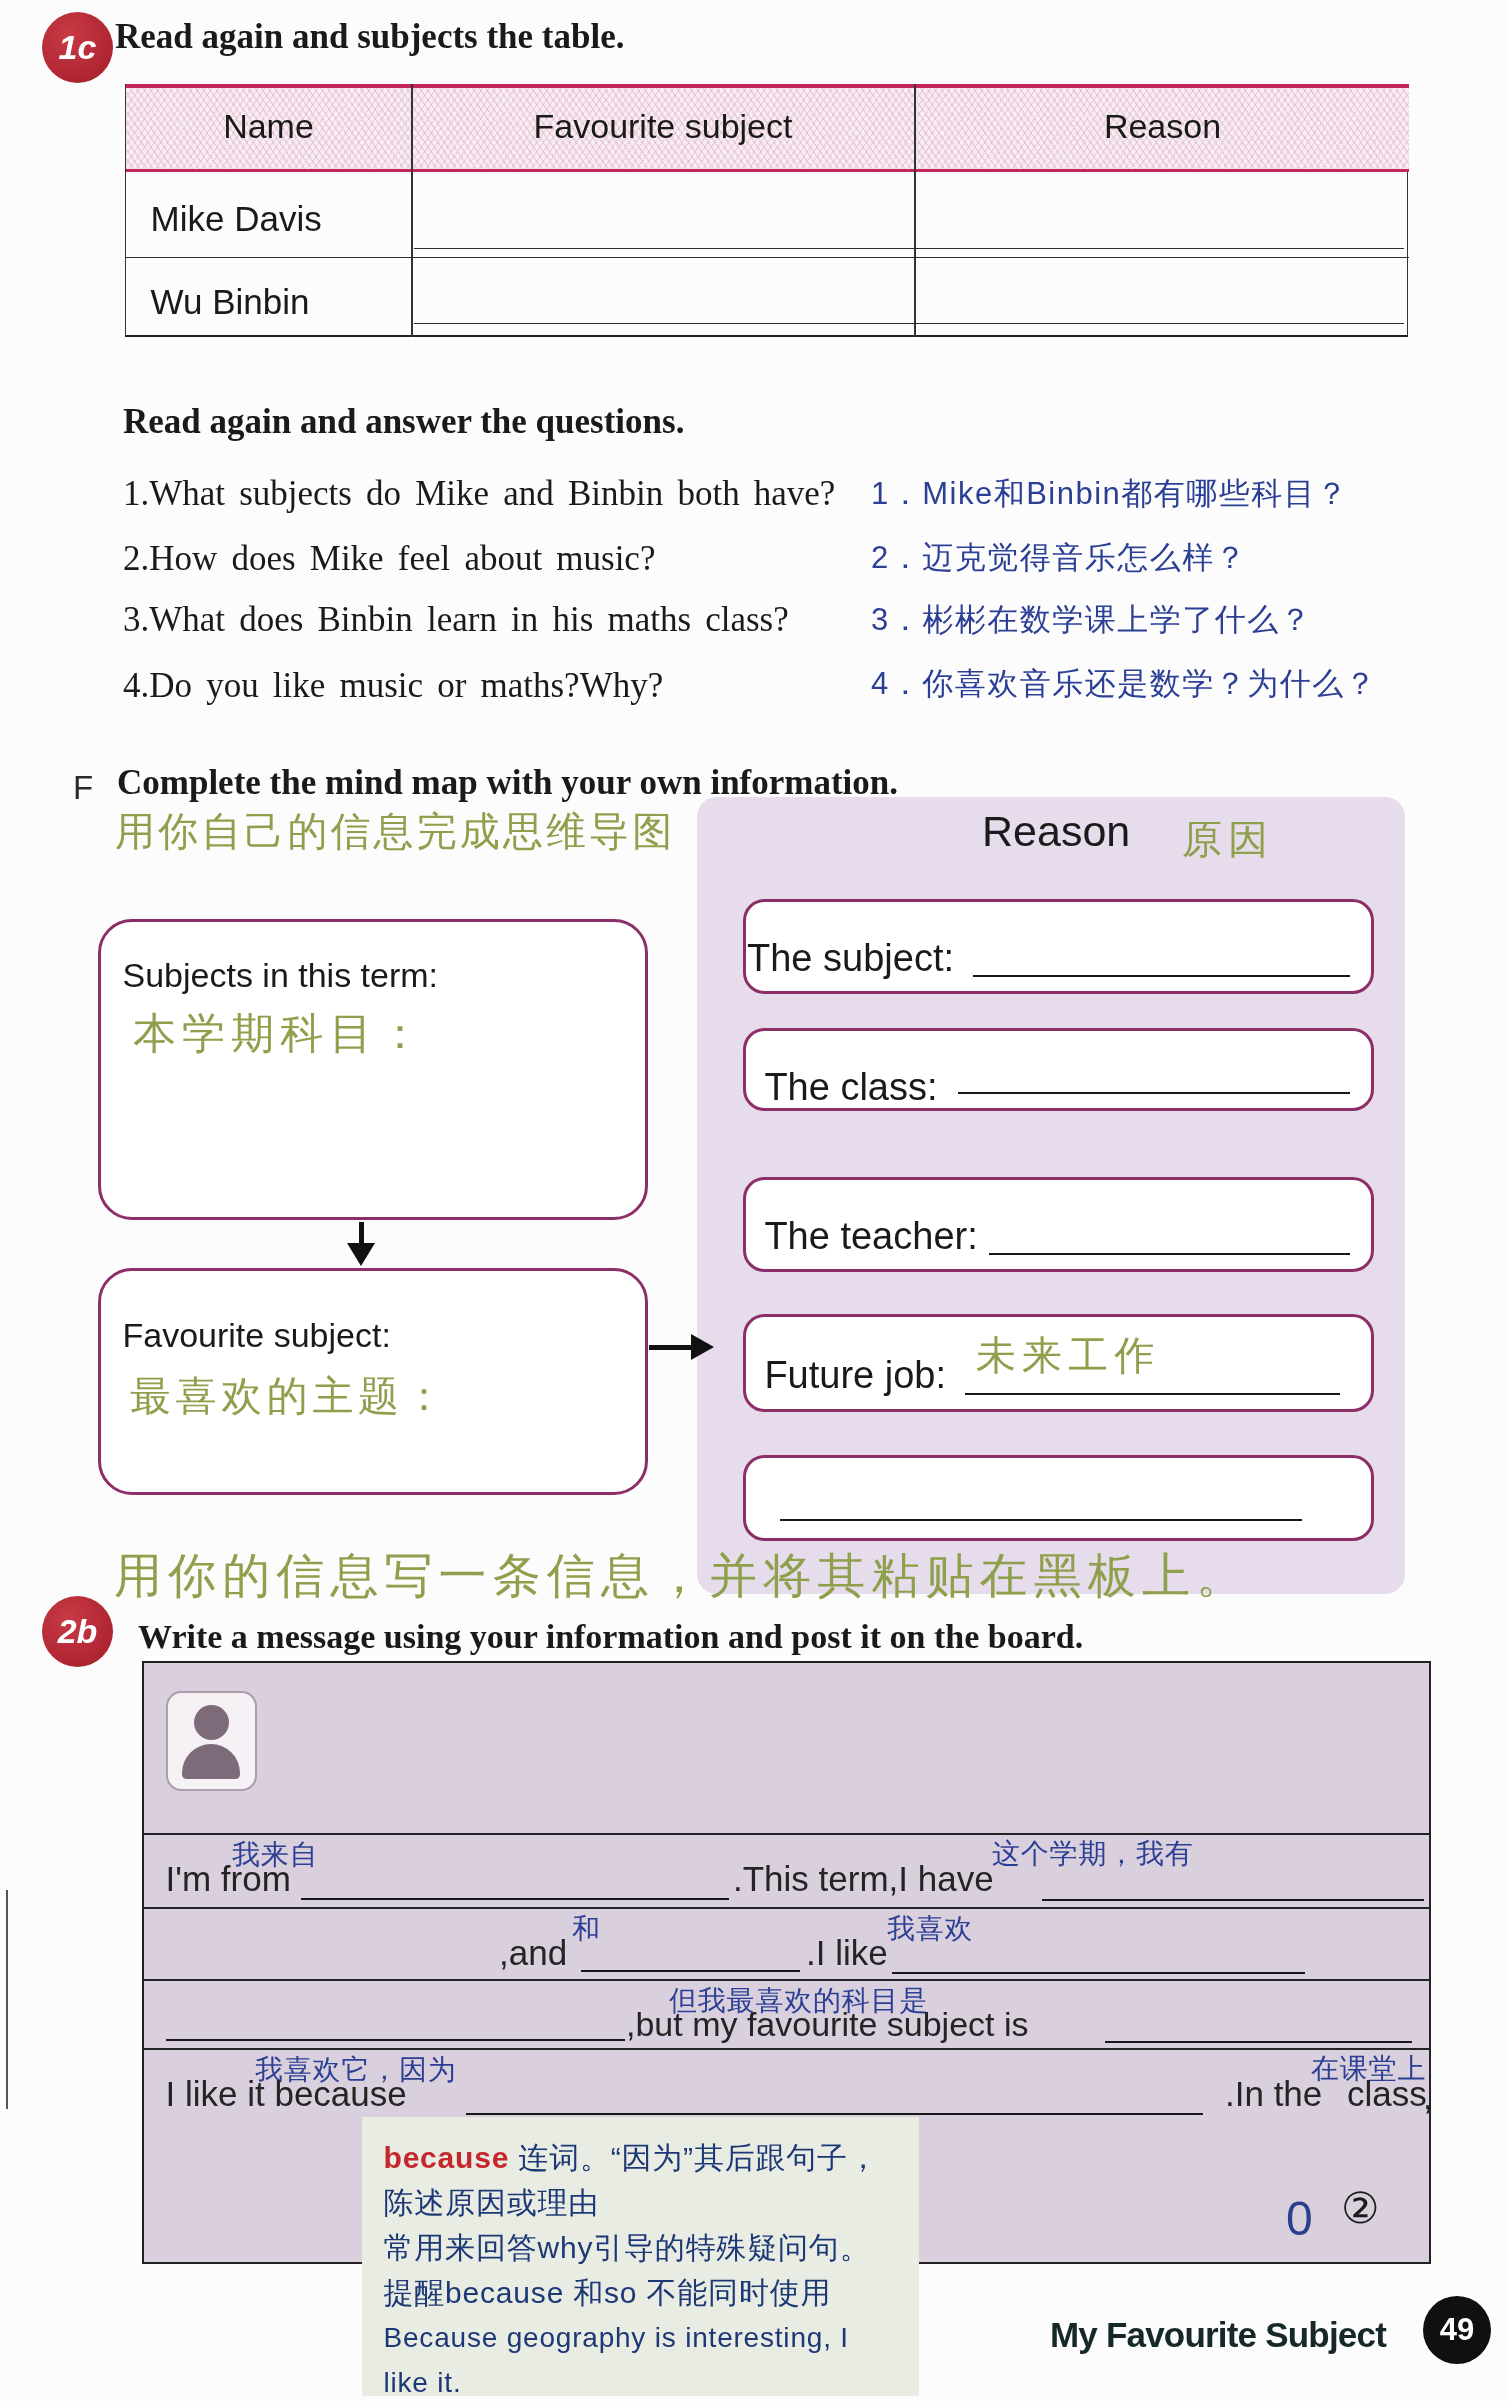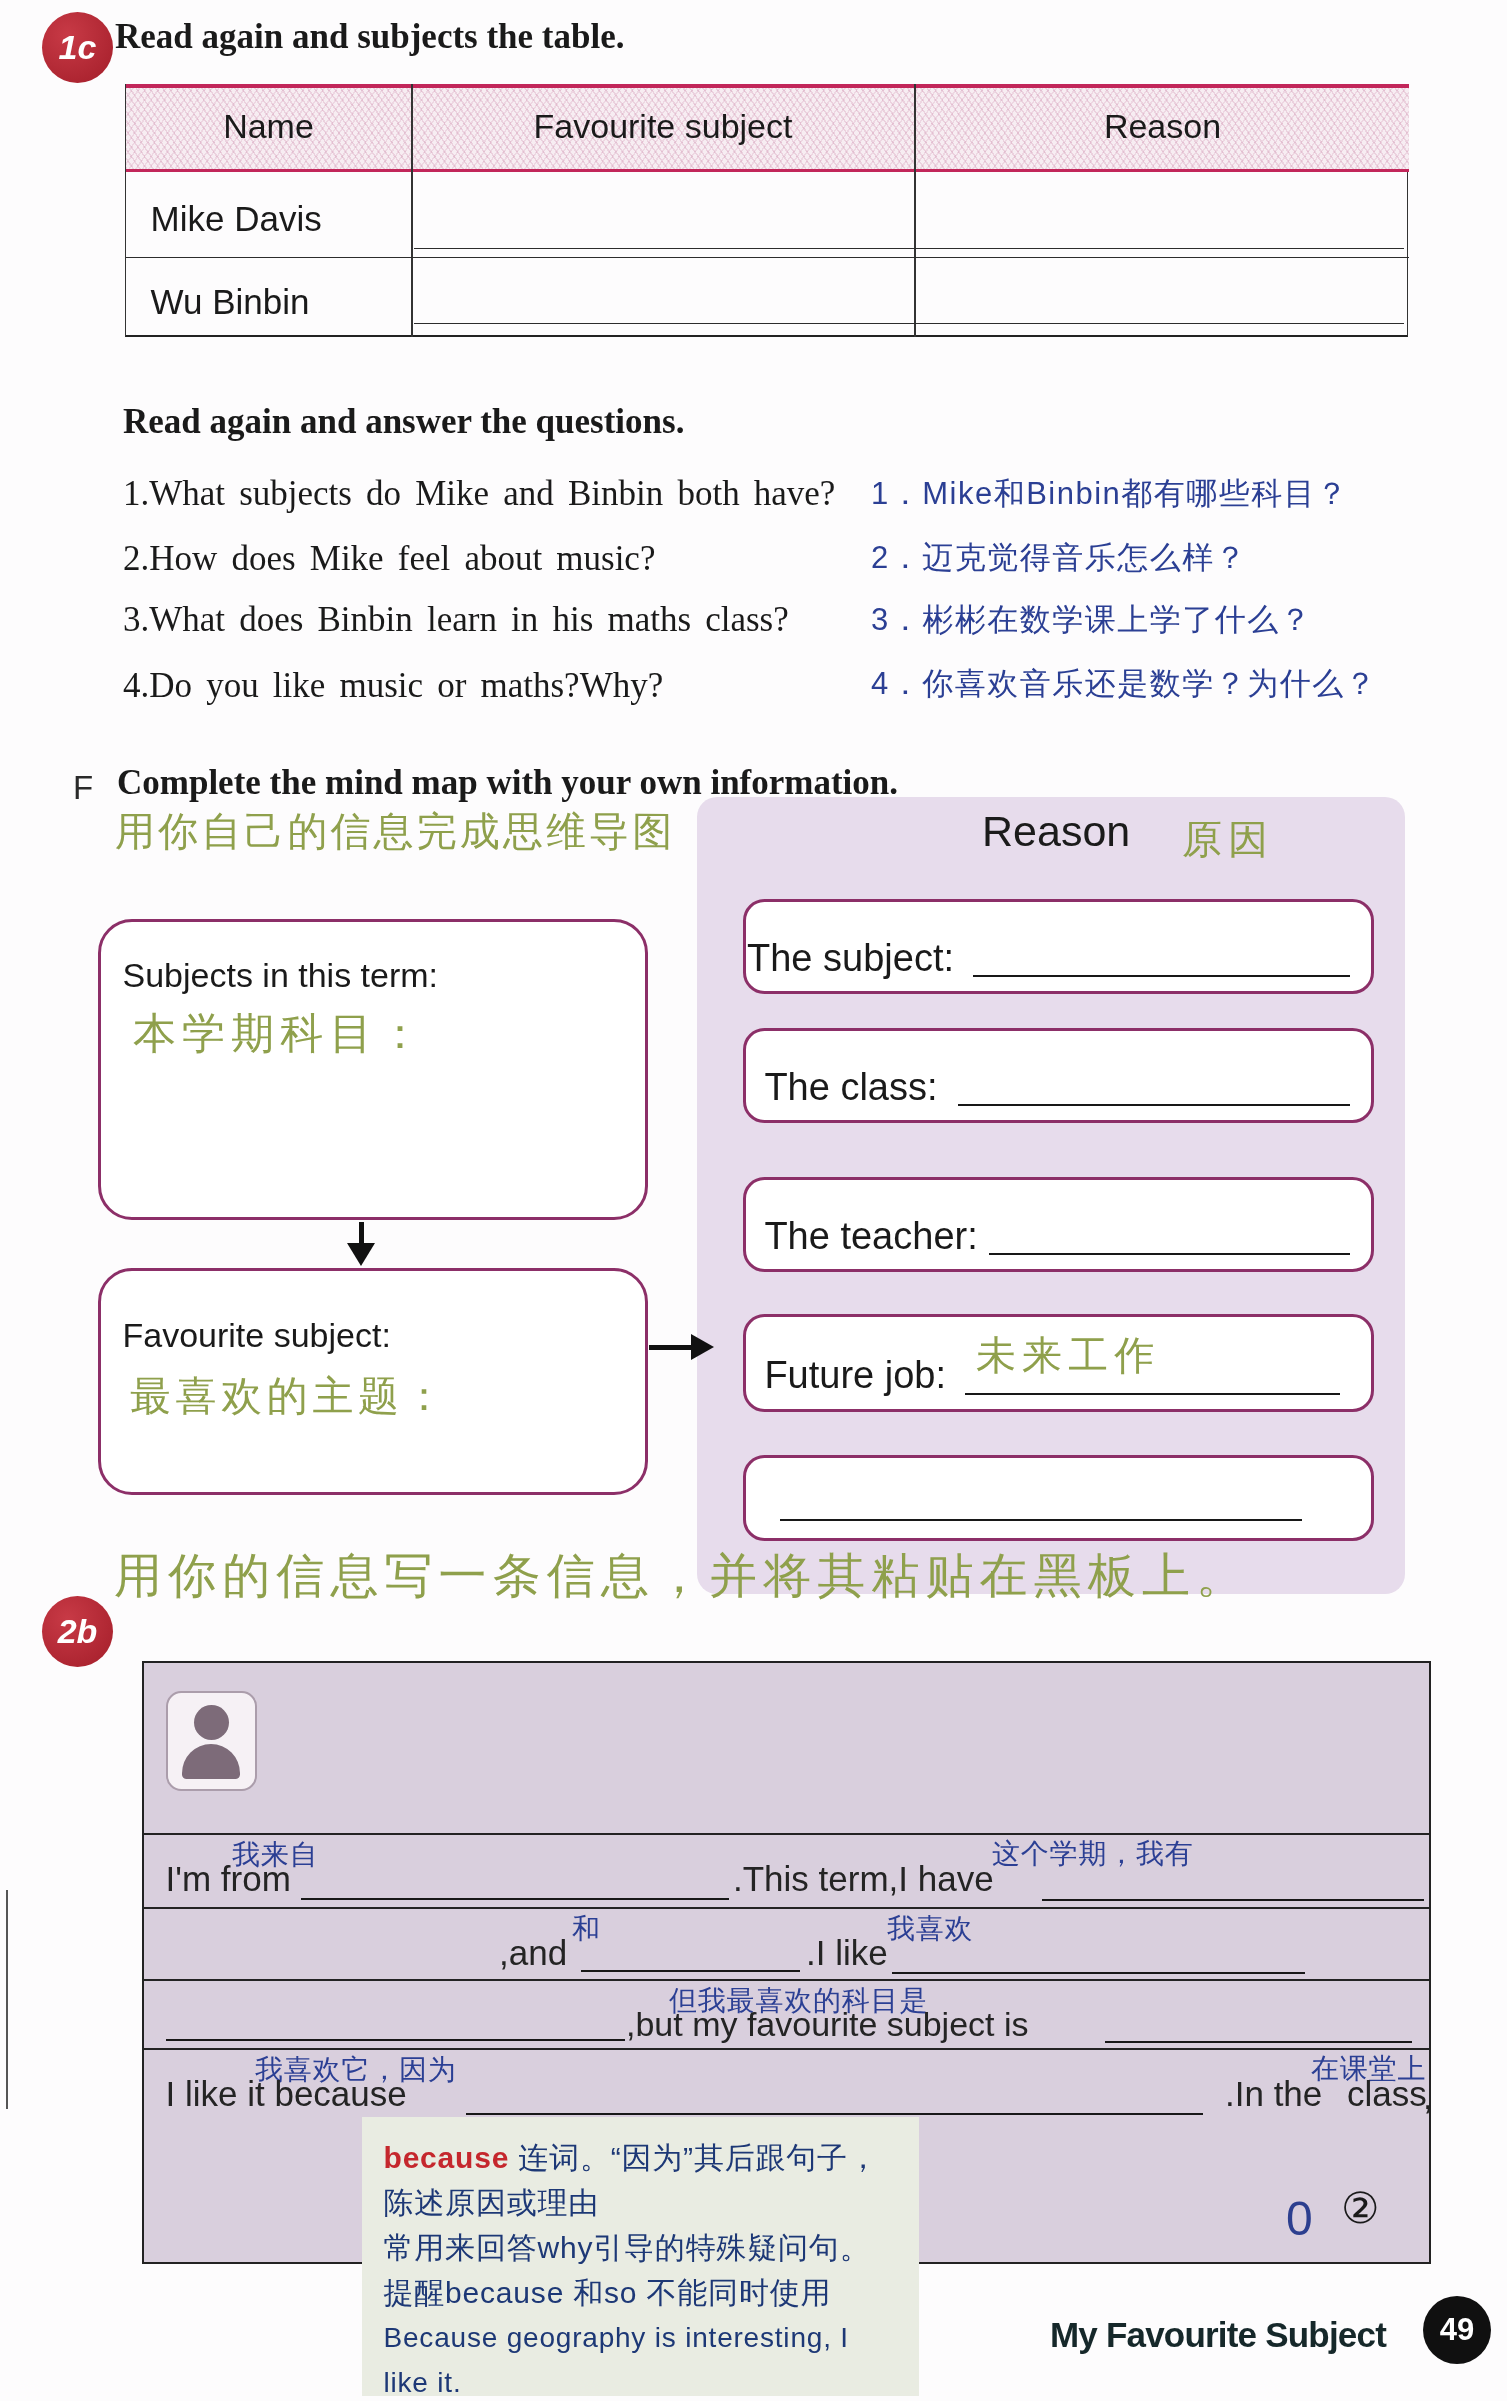--- a/index.html
+++ b/index.html
@@ -72,21 +72,21 @@
   <div class="abs serif bold" style="left:117px;top:763px;font-size:35px;">Complete the mind map with your own information.</div>
 
   <div class="abs" style="left:697px;top:797px;width:708px;height:797px;background:#e7dcec;border-radius:20px;"></div>
   <div class="abs" style="left:982px;top:807px;font-size:43px;color:#1b1b1b;">Reason</div>
   <div class="abs green" style="left:1182px;top:812px;font-size:40px;letter-spacing:6.1px;">原因</div>
 
   <div class="abs pbox" style="left:743px;top:899px;width:631px;height:95px;">
     <div class="abs" style="left:1px;top:35px;font-size:38px;">The subject:</div>
     <div class="abs bline" style="left:227px;right:21.5px;bottom:14px;"></div>
   </div>
-  <div class="abs pbox" style="left:743px;top:1028px;width:631px;height:95px;">
+  <div class="abs pbox" style="left:743px;top:1028px;width:631px;height:83px;">
     <div class="abs" style="left:18.4px;top:35px;font-size:38px;">The class:</div>
     <div class="abs bline" style="left:212px;right:21.5px;bottom:14px;"></div>
   </div>
   <div class="abs pbox" style="left:743px;top:1177px;width:631px;height:95px;">
     <div class="abs" style="left:18.4px;top:35px;font-size:38px;">The teacher:</div>
     <div class="abs bline" style="left:243px;right:21.5px;bottom:14px;"></div>
   </div>
   <div class="abs pbox" style="left:743px;top:1314px;width:631px;height:98px;">
     <div class="abs" style="left:18.4px;top:37px;font-size:38px;">Future job:</div>
     <div class="abs green" style="left:230px;top:10.7px;font-size:40px;letter-spacing:6.1px;">未来工作</div>
@@ -107,20 +107,21 @@
     <div class="abs" style="left:21.5px;top:45px;font-size:34px;">Favourite subject:</div>
     <div class="abs green" style="left:29px;top:98px;font-size:41px;letter-spacing:4.6px;">最喜欢的主题：</div>
   </div>
   <div class="abs" style="left:649px;top:1345px;width:45px;height:4.6px;background:#111;"></div>
   <div class="abs" style="left:691px;top:1334px;width:0;height:0;border-top:13px solid transparent;border-bottom:13px solid transparent;border-left:23px solid #111;"></div>
 
   <div class="abs green" style="left:114px;top:1544px;font-size:48px;letter-spacing:6.1px;white-space:nowrap;">用你的信息写一条信息，并将其粘贴在黑板上。</div>
   <div class="abs badge" style="left:42px;top:1596px;width:71px;height:71px;font-size:34px;">
       <span>2b</span>
     </div>
+  <div class="abs serif bold" style="left:138px;top:1618px;font-size:34px;">Write a message using your information and post it on the board.</div>
 
   <div class="abs" style="left:142px;top:1661px;width:1289px;height:603px;background:#d9cfdd;border:2.3px solid #222;box-sizing:border-box;">
 
     <div class="abs" style="left:21.5px;top:28px;width:91px;height:100px;background:#f6f1f5;border:2.3px solid #ab9dab;border-radius:15.3px;box-sizing:border-box;">
       <div class="abs" style="left:26px;top:12.3px;width:35px;height:35px;border-radius:50%;background:#7d6b79;"></div>
       <div class="abs" style="left:14.6px;top:51px;width:58px;height:35px;border-radius:29px 29px 4.6px 4.6px;background:#7d6b79;"></div>
     </div>
 
     <div class="abs rule" style="left:0;top:170px;width:1285px;"></div>
 

